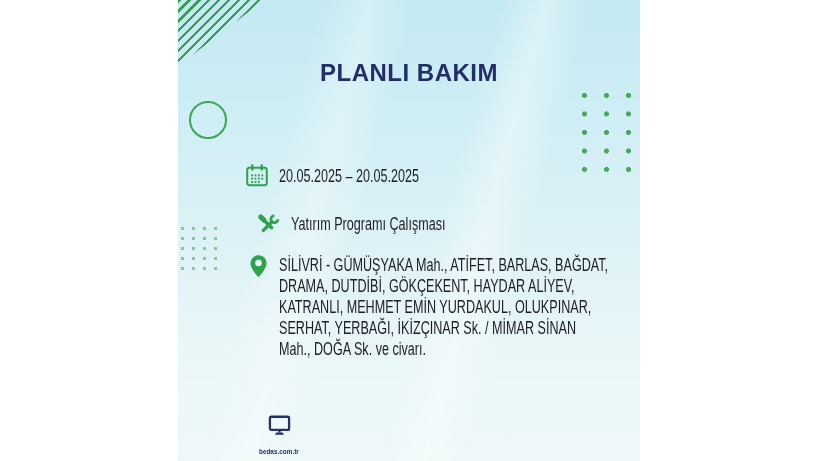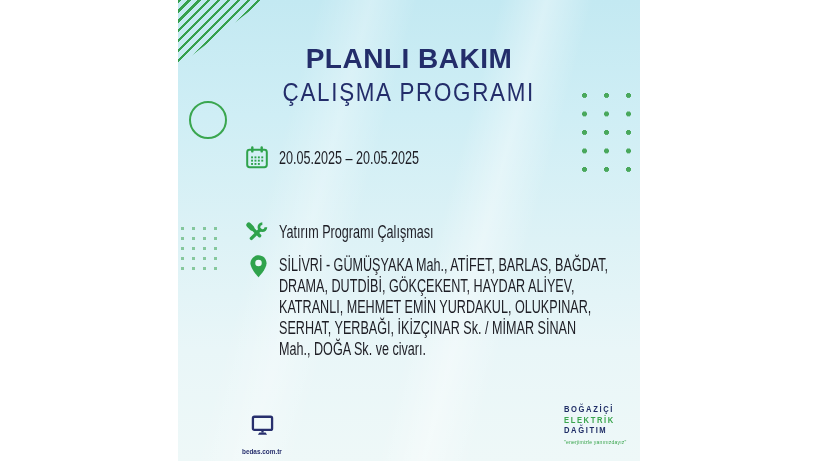--- a/index.html
+++ b/index.html
@@ -16,62 +16,61 @@
     clip-path:polygon(0 0,100% 0,0 100%);}
   .ring{position:absolute;left:11px;top:101px;width:34px;height:34px;border:2px solid #3aa64f;border-radius:50%;}
   .dots-right{position:absolute;left:404px;top:93px;width:50px;height:80px;
     background-image:radial-gradient(circle at 2.5px 2.5px,#49a85c 2.5px,transparent 2.7px);
     background-size:22px 18.5px;}
   .dots-left{position:absolute;left:3px;top:227px;width:37px;height:44px;
     background-image:radial-gradient(circle at 1.5px 1.5px,rgba(60,165,85,.55) 1.5px,transparent 1.7px);
     background-size:11px 10px;}
   
   .titles{position:absolute;left:0;top:44px;width:100%;text-align:center;color:#232d6a;}
-  .titles h1{margin:0;font-size:28px;font-weight:800;letter-spacing:.5px;line-height:1.1;}
+  .titles h1{margin:16px;font-size:24px;font-weight:800;letter-spacing:.5px;line-height:1.1;}
   .titles h2{margin:4px 0 0;font-size:26px;font-weight:400;line-height:1.05;}
   .titles h2 span{display:inline-block;letter-spacing:2px;transform:scaleX(.86);transform-origin:50% 0;white-space:nowrap;}
   
   .row{position:absolute;left:0;width:462px;height:26px;}
   .row .ic{position:absolute;left:67px;top:0;width:24px;height:24px;}
   .row .ic svg{display:block;width:100%;height:100%;}
   .row .txt{position:absolute;left:101px;top:0;display:inline-block;white-space:nowrap;
     font-size:17.5px;line-height:24px;color:#1d1d24;transform:scaleX(.72);transform-origin:0 0;}
-  .row-date{top:146px;padding-left:16px;} .row-time{top:185px;} .row-work{top:220px;}
+  .row-date{top:164px;padding-left:16px;} .row-time{top:185px;} .row-work{top:212px;margin-left:12px;}
   .row-loc{top:253px;height:120px;}
   .row-loc .ic{left:70px;width:21px;height:28px;}
   .loc-lines{position:absolute;left:101px;top:2px;transform:scaleX(.72);transform-origin:0 0;
     font-size:17.5px;line-height:21px;color:#1d1d24;white-space:nowrap;}
   
   .contact{position:absolute;top:410px;width:66px;text-align:center;color:#272f6d;}
   .contact .cic{display:block;height:27px;}
   .contact .cic svg{display:block;margin:0 auto;}
   .contact .clabel{display:inline-block;font-size:8px;font-weight:600;margin-top:2px;white-space:nowrap;
     transform:scaleX(.8);transform-origin:50% 0;}
-  .c1{left:8px;} .c2{left:51px;} .c3{left:113px;}
+  .c1{left:8px;} .c2{left:68px;} .c3{left:113px;}
   
   .logo{position:absolute;left:386px;top:404px;width:76px;line-height:10.5px;}
   .logo div{font-size:9.5px;font-weight:800;letter-spacing:2px;transform:scaleX(.8);transform-origin:0 50%;white-space:nowrap;}
   .logo .l-navy{color:#1f2d66;} .logo .l-green{color:#3aa54d;}
   .logo .tagline{font-size:6px;font-weight:400;letter-spacing:.2px;color:#3aa54d;margin-top:1.5px;
     transform:scaleX(.85);transform-origin:0 50%;white-space:nowrap;}
 </style>
 </head>
 <body>
 
 <div class="canvas">
   <div class="card">
 
     <div class="stripes"></div>
     <div class="ring"></div>
     <div class="dots-right"></div>
     <div class="dots-left"></div>
 
     <div class="titles">
       <h1>PLANLI BAKIM</h1>
-      <h2><span>ÇALIŞMA PROGRAMI</span></h2>
     </div>
 
     <div class="row row-date">
       <span class="ic">
         <svg viewBox="0 0 24 24">
           <rect x="2.2" y="3.8" width="19.6" height="17.4" rx="2.4" fill="none" stroke="#2fa34c" stroke-width="2"></rect>
           <line x1="7.3" y1="1.4" x2="7.3" y2="5.4" stroke="#2fa34c" stroke-width="2.4" stroke-linecap="round"></line>
           <line x1="16.7" y1="1.4" x2="16.7" y2="5.4" stroke="#2fa34c" stroke-width="2.4" stroke-linecap="round"></line>
           <g fill="#2fa34c">
             <rect x="6.1" y="10.4" width="1.9" height="1.9"></rect>
@@ -126,21 +125,15 @@
         <svg width="25" height="25" viewBox="0 0 24 24" style="margin-top:3px;">
           <rect x="2.8" y="3.6" width="18.4" height="12.6" rx="1.4" fill="none" stroke="#272f6d" stroke-width="2.2"></rect>
           <rect x="10.9" y="16.2" width="2.2" height="2.6" fill="#272f6d"></rect>
           <path d="M9 18.6 h6 l1.4 2.2 H7.6 z" fill="#272f6d"></path>
         </svg>
       </span>
       <span class="clabel">bedas.com.tr</span>
     </div>
 
 
-    <div class="logo">
-      <div class="l-navy">BOĞAZİÇİ</div>
-      <div class="l-green">ELEKTRİK</div>
-      <div class="l-navy">DAĞITIM</div>
-      <div class="tagline">"enerjimizle yanınızdayız"</div>
-    </div>
 
   </div>
 </div>
 
 </body></html>

